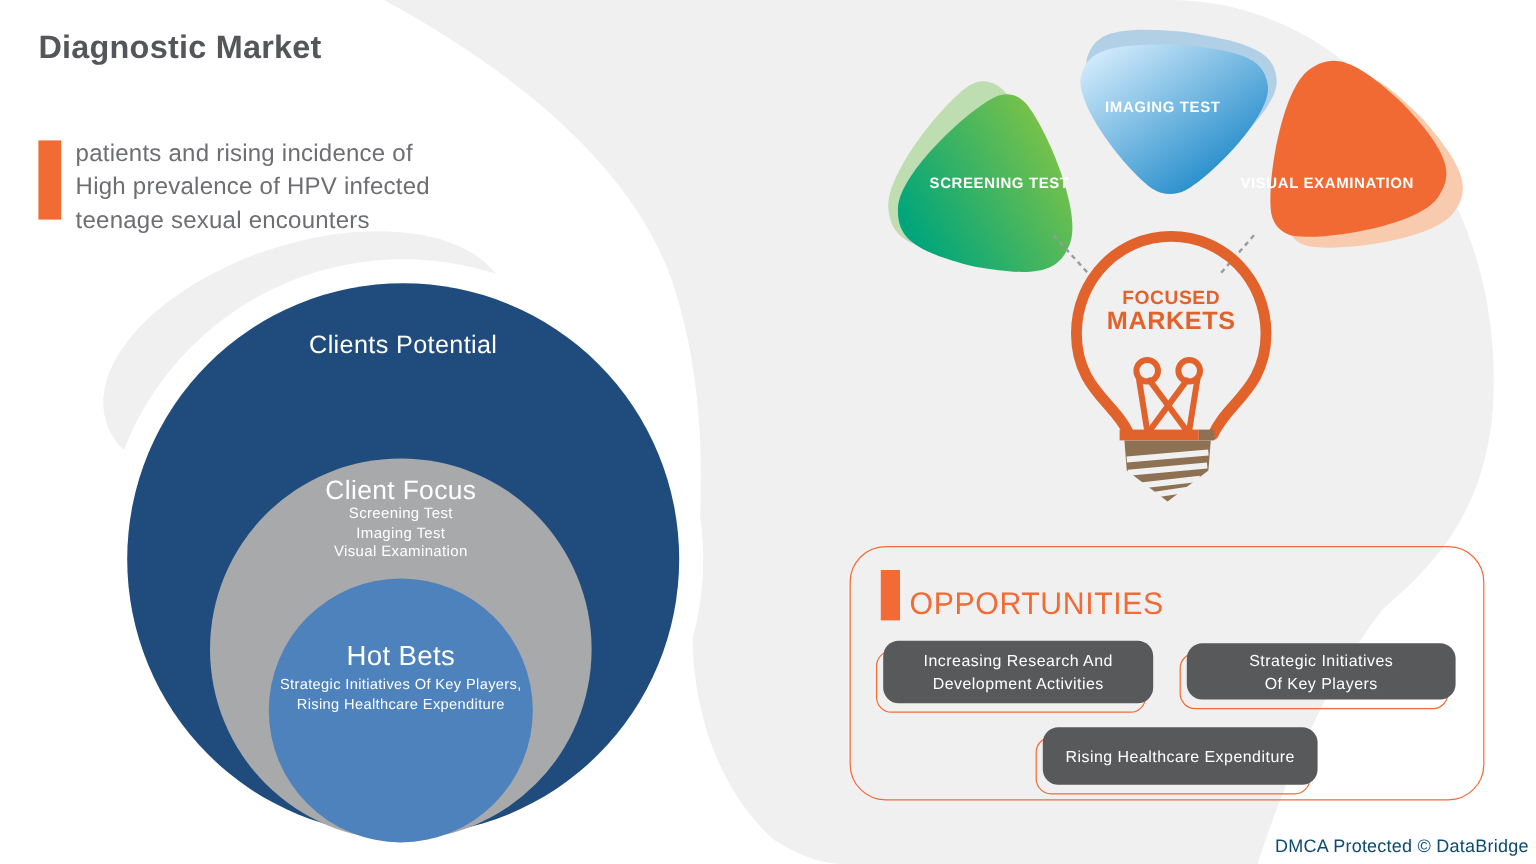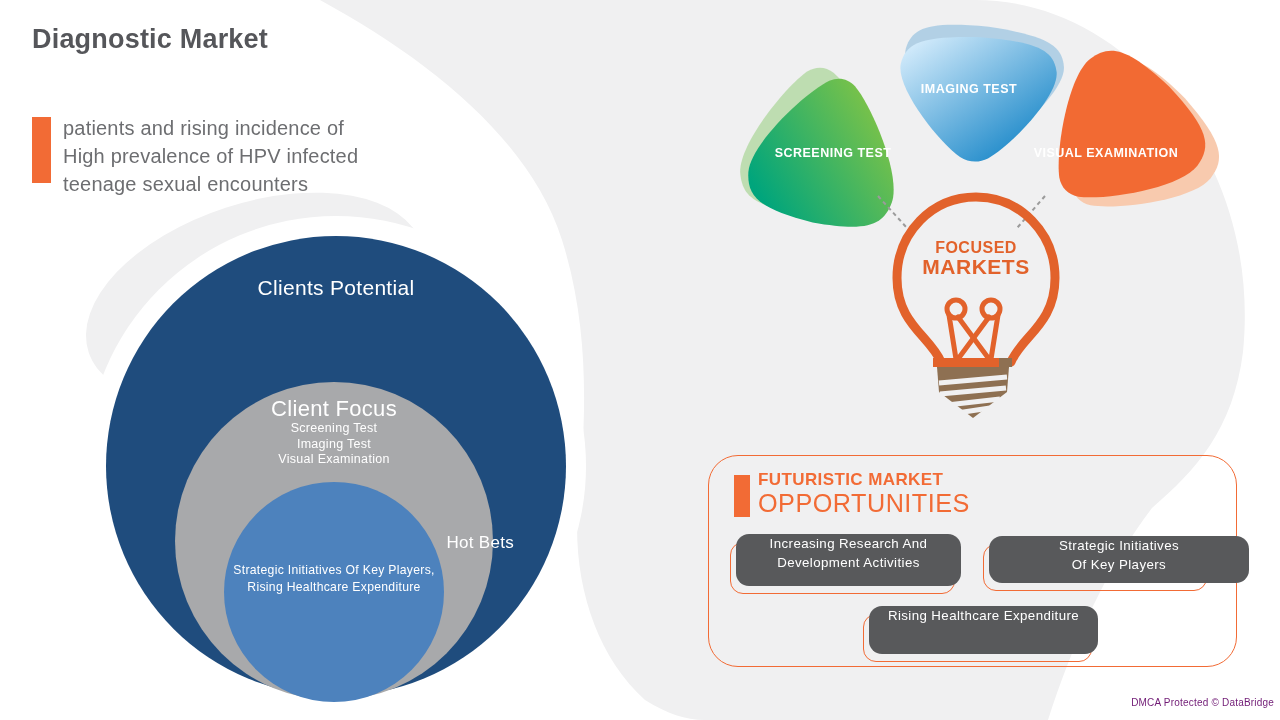--- a/index.html
+++ b/index.html
@@ -23,46 +23,46 @@
   
   .circle{position:absolute;border-radius:50%;}
   .c-outer{left:106px;top:236px;width:460px;height:460px;background:#1f4c7d;box-shadow:0 0 0 20px #ffffff;}
   .c-middle{left:175px;top:382px;width:318px;height:318px;background:#a8a9ab;}
   .c-inner{left:224px;top:482px;width:220px;height:220px;background:#4d82bd;}
   .venn-text{position:absolute;color:#ffffff;text-align:center;letter-spacing:.3px;}
   .vt-outer-title {left:106px;top:276px;width:460px;font-size:21px;}
   .vt-outer-sub   {left:106px;top:307px;width:460px;font-size:13.5px;}
   .vt-mid-title   {left:175px;top:396px;width:318px;font-size:22px;}
   .vt-mid-items   {left:175px;top:421px;width:318px;font-size:12.5px;line-height:15.5px;}
-  .vt-inner-title {left:154px;top:533px;width:360px;font-size:17px;text-align:right;}
+  .vt-inner-title {left:154px;top:533px;width:360px;font-size:23px;}
   .vt-inner-lines {left:154px;top:562px;width:360px;font-size:12.2px;line-height:17px;}
 
   
   .opp-panel{
     position:absolute;left:708px;top:455px;width:529px;height:212px;
     border:1.6px solid #f26b35;border-radius:30px;box-sizing:border-box;
   }
   .opp-bar{position:absolute;left:25px;top:19px;width:16px;height:42px;background:#f26b35;}
   .opp-h1{position:absolute;left:49px;top:14px;font-size:17px;font-weight:700;color:#f26b35;letter-spacing:.4px;}
   .opp-h2{position:absolute;left:49px;top:32px;font-size:26px;font-weight:400;color:#f26b35;letter-spacing:.5px;transform:scaleX(.97);transform-origin:left top;}
   .pill-outline{position:absolute;border:1.6px solid #f26b35;border-radius:13px;box-sizing:border-box;}
   .pill{
     position:absolute;background:#58595b;border-radius:13px;color:#fff;
-    display:flex;align-items:flex-start;justify-content:center;text-align:center;
+    display:flex;align-items:center;justify-content:center;text-align:center;
     font-size:13.3px;line-height:19px;letter-spacing:.4px;
   }
   .po-1{left:21px;top:86px;width:225px;height:52px;}
   .p-1 {left:27px;top:78px;width:225px;height:52px;}
   .po-2{left:274px;top:88px;width:224px;height:47px;}
-  .p-2 {left:280px;top:80px;width:260px;height:47px;}
+  .p-2 {left:280px;top:80px;width:224px;height:47px;}
   .po-3{left:154px;top:158px;width:229px;height:48px;}
   .p-3 {left:160px;top:150px;width:229px;height:48px;}
 
   
-  .dmca{position:absolute;right:6px;top:697px;font-size:10px;color:#701a75;letter-spacing:.2px;}
+  .dmca{position:absolute;right:6px;top:697px;font-size:15px;color:#0c4a6e;letter-spacing:.2px;}
 
   
   .seg-label{font-family:"Liberation Sans",sans-serif;font-size:12.5px;font-weight:700;fill:#ffffff;letter-spacing:.5px;}
   .bulb-t1{font-family:"Liberation Sans",sans-serif;font-size:16px;font-weight:800;fill:#e2622b;letter-spacing:.5px;}
   .bulb-t2{font-family:"Liberation Sans",sans-serif;font-size:21px;font-weight:800;fill:#e2622b;letter-spacing:.5px;}
 </style>
 </head>
 <body>
 
 <div class="canvas">
@@ -159,21 +159,20 @@
           <line x1="957" y1="413" x2="990" y2="408"></line>
         </g>
       </g>
       <text class="bulb-t1" x="976" y="253" text-anchor="middle">FOCUSED</text>
       <text class="bulb-t2" x="976" y="274" text-anchor="middle">MARKETS</text>
     </g>
   </svg>
 
   <div class="opp-panel">
     <div class="opp-bar"></div>
-    <div class="opp-h1">FUTURISTIC MARKET</div>
     <div class="opp-h2">OPPORTUNITIES</div>
 
     <div class="pill-outline po-1"></div>
     <div class="pill p-1">
       <div>
         <div>Increasing Research And</div>
         <div>Development Activities</div>
       </div>
     </div>
 

